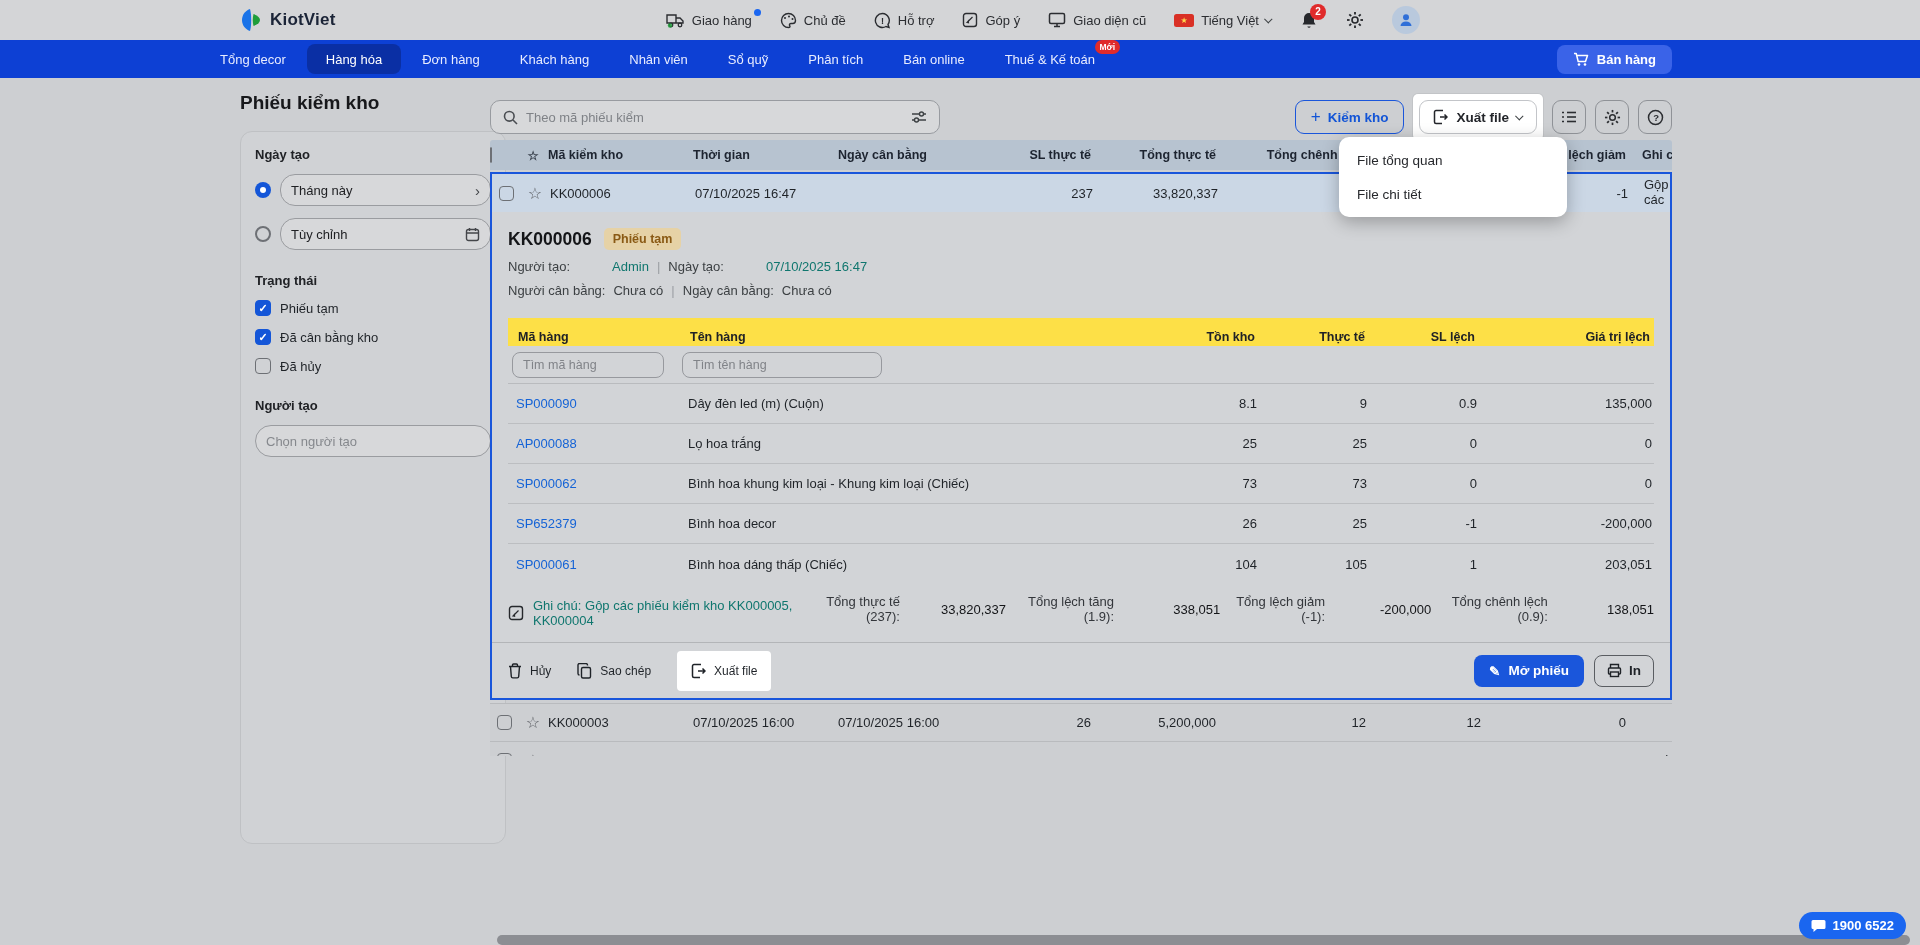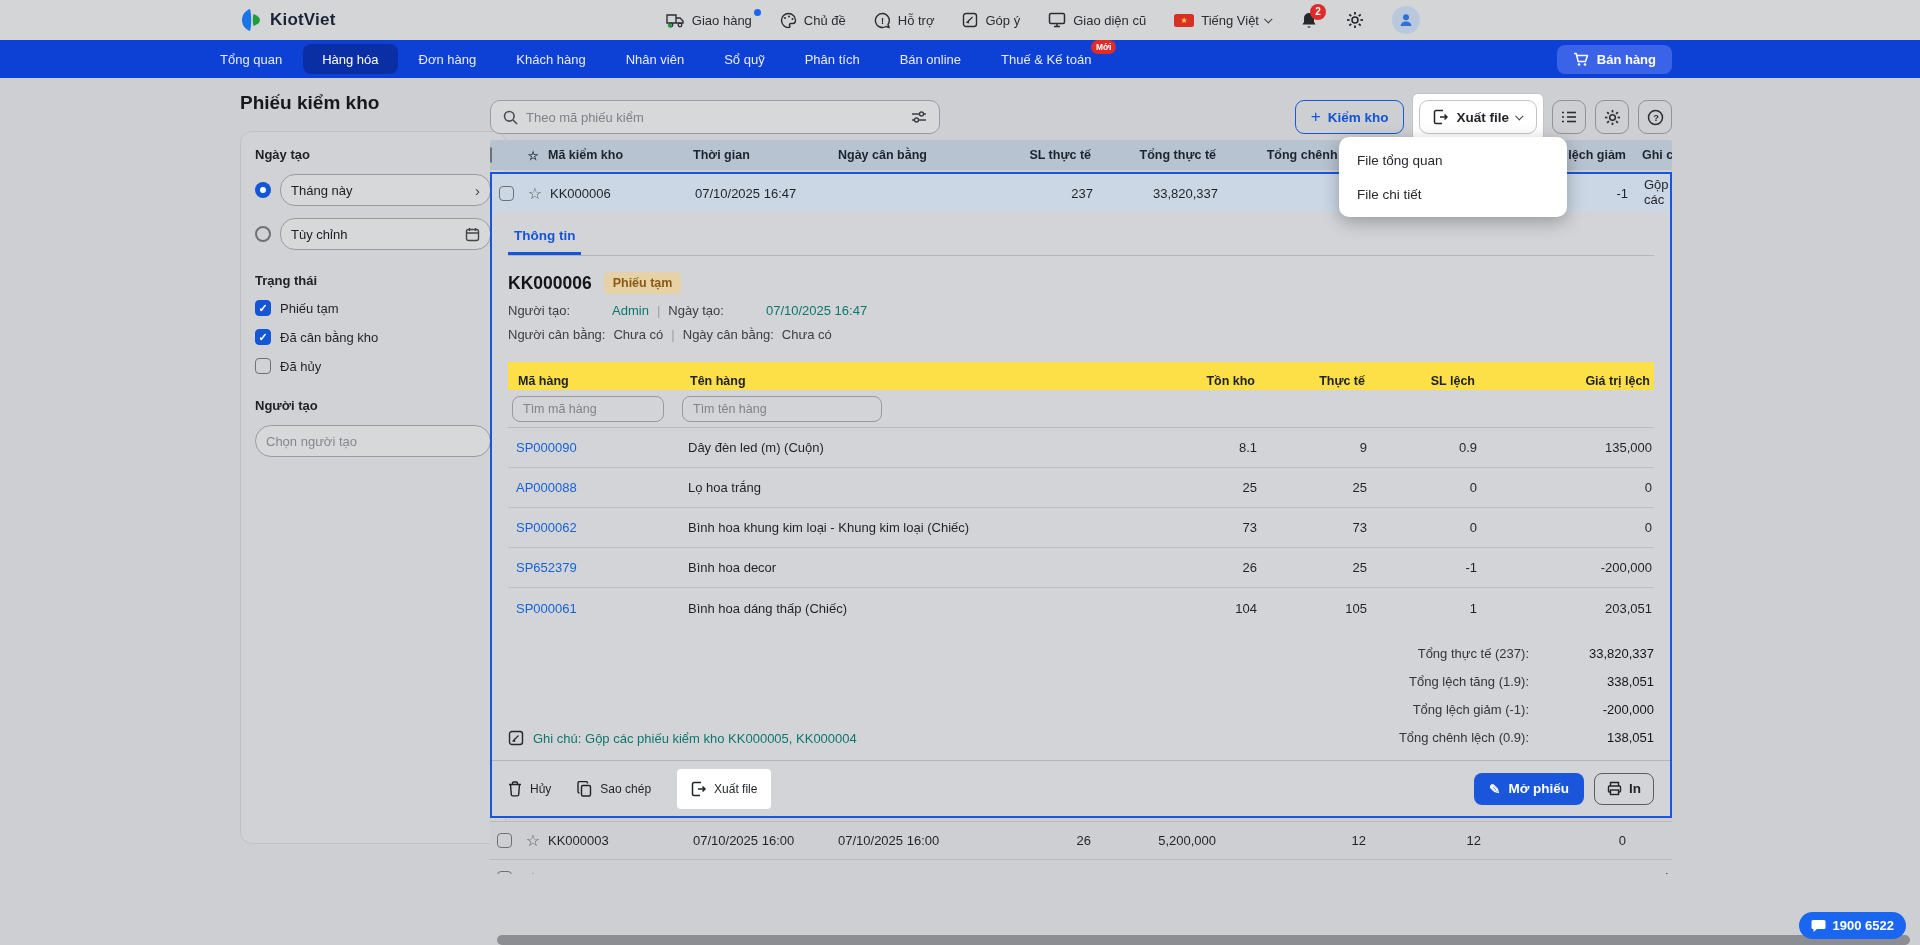--- a/index.html
+++ b/index.html
@@ -88,21 +88,21 @@
   .phead { height:28px; background:#fde047; font-weight:700; font-size:12.5px; color:#202226; padding:12px 2px; }
   .pfilter { height:38px; display:flex; align-items:center; gap:18px; border-bottom:1px solid #b9bbbe; }
   .pfilter input { height:26px; border:1px solid #97999e; border-radius:8px; background:transparent; padding:0 10px; font-size:12.5px; font-family:inherit; color:#202124; }
   .pfilter input::placeholder { color:#808388; }
   .prow { height:40px; border-bottom:1px solid #bcbec1; font-size:13px; }
   .plink { color:#1563d6; cursor:pointer; }
   .pcol-pad { padding-left:2px; }
 
   .totals-wrap { display:flex; margin-top:14px; }
   .note-line { align-self:flex-end; display:flex; align-items:center; gap:9px; font-size:13px; color:#0f766e; padding-bottom:2px; }
-  .totals { margin-left:auto; display:flex; flex-direction:column; gap:6px; }
+  .totals { margin-left:auto; display:flex; flex-direction:row; gap:6px; }
   .total-row { display:flex; justify-content:flex-end; align-items:center; height:22px; }
   .total-label { color:#33363b; font-size:13px; text-align:right; }
   .total-value { width:125px; text-align:right; font-size:13px; font-weight:500; color:#141518; }
 
   .actionbar { margin-top:12px; border-top:1px solid #b3b5b8; height:56px; display:flex; align-items:center; padding:0 16px; gap:26px; }
   .act { display:flex; align-items:center; gap:8px; font-size:12px; font-weight:500; color:#1f2328; cursor:pointer; }
   .spotlight2 { background:#fff; border-radius:4px; padding:12px 14px; }
   .act-right { margin-left:auto; display:flex; align-items:center; gap:10px; }
   .btn-open { height:32px; background:#1a56db; border-radius:8px; color:#fff; font-size:13.5px; font-weight:600; display:flex; align-items:center; gap:8px; padding:0 15px; cursor:pointer; }
   .btn-print { height:32px; border:1px solid #5a5d62; border-radius:8px; color:#1f2328; font-size:13.5px; font-weight:600; display:flex; align-items:center; gap:7px; padding:0 12px; cursor:pointer; }
@@ -203,21 +203,21 @@
           <circle cx="8" cy="5.3" r="3" fill="#2f6fd8"></circle>
           <path d="M2.5 14 a5.5 4.5 0 0 1 11 0 z" fill="#2f6fd8"></path>
         </svg>
     </div>
   </div>
 </div>
 
 <div class="navbar">
   <div class="navtabs">
     <div class="navtab">
-        <span>Tổng quan</span>
+        <span>Tổng decor</span>
       </div>
     <div class="navtab active">
         <span>Hàng hóa</span>
       </div>
     <div class="navtab">
         <span>Đơn hàng</span>
       </div>
     <div class="navtab">
         <span>Khách hàng</span>
       </div>
@@ -381,23 +381,20 @@
       <div></div>
       <div class="cell-num">237</div>
       <div class="cell-num">33,820,337</div>
       <div class="cell-num"></div>
       <div class="cell-num"></div>
       <div class="cell-num">-1</div>
       <div class="row-note">Gộp các phiếu kiểm kho KK000005, KK000004</div>
     </div>
 
     <div class="detail">
-      <div class="tabbar">
-        <div class="tab">Thông tin</div>
-      </div>
 
       <div class="title-row">
         <span class="doc-code">KK000006</span>
         <span class="badge-temp">Phiếu tạm</span>
       </div>
 
       <div class="info-line">
         <span>Người tạo:</span>
         <b>Admin</b>
         <span class="sep">|</span>

